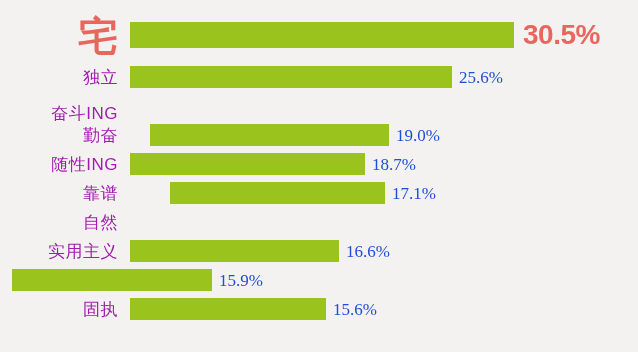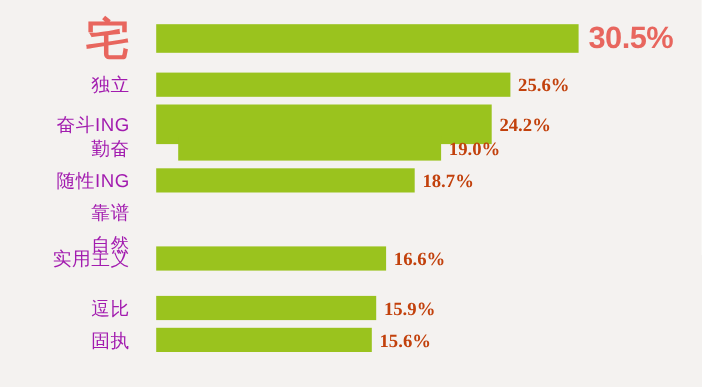--- a/index.html
+++ b/index.html
@@ -33,37 +33,37 @@
     font-size: 17px;
     line-height: 1;
     letter-spacing: 0.5px;
     white-space: nowrap;
     font-family: "Liberation Sans", "DejaVu Sans", sans-serif;
   }
   .bar-track {
     position: relative;
     flex: 1 1 auto;
     height: 100%;
-    margin-left: 24px;
+    margin-left: 12px;
     display: flex;
     align-items: center;
   }
   .bar {
     height: 100%;
     background: #9ac31e;
     flex: 0 0 auto;
   }
   .bar-value {
     margin-left: 7px;
-    color: #c2410c;
+    color: #1d4ed8;
     font-size: 17px;
     line-height: 1;
     white-space: nowrap;
     font-family: "Liberation Serif", "DejaVu Serif", serif;
-    font-weight: 700;
+    font-weight: 400;
   }
 
   
   .row.highlight {
     height: 26px;
   }
   .row.highlight .row-label {
     color: #e8665e;
     font-size: 40px;
     font-weight: 700;
@@ -102,54 +102,53 @@
       </div>
       <div class="row normal" style="top: 66px; height: 22px;">
         <div class="row-label">独立</div>
         <div class="bar-track">
           <div class="bar" style="width: 322px; background: rgb(154, 195, 30);"></div>
           <div class="bar-value">25.6%</div>
         </div>
       </div>
       <div class="row normal" style="top: 95px; height: 36px;">
         <div class="row-label">奋斗ING</div>
-        <div class="bar-track">
-          <div class="bar" style="width: 305px; background: rgb(154, 195, 30);"></div>
-          <div class="bar-value">24.2%</div>
-        </div>
       </div>
       <div class="row normal" style="top: 124px; height: 22px; gap: 20px;">
         <div class="row-label">勤奋</div>
         <div class="bar-track">
           <div class="bar" style="width: 239px; background: rgb(154, 195, 30);"></div>
           <div class="bar-value">19.0%</div>
         </div>
       </div>
       <div class="row normal" style="top: 153px; height: 22px;">
         <div class="row-label">随性ING</div>
         <div class="bar-track">
           <div class="bar" style="width: 235px; background: rgb(154, 195, 30);"></div>
           <div class="bar-value">18.7%</div>
         </div>
       </div>
       <div class="row normal" style="top: 182px; height: 22px; gap: 40px;">
         <div class="row-label">靠谱</div>
+        <div class="bar-track">
+          <div class="bar" style="width: 215px; background: rgb(154, 195, 30);"></div>
+          <div class="bar-value">17.1%</div>
+        </div>
       </div>
       <div class="row normal" style="top: 211px; height: 22px; align-items: center;">
         <div class="row-label">自然</div>
       </div>
-      <div class="row normal" style="top: 224px; height: 22px;">
+      <div class="row normal" style="top: 240px; height: 22px;">
         <div class="row-label">实用主义</div>
         <div class="bar-track">
           <div class="bar" style="width: 209px; background: rgb(154, 195, 30);"></div>
           <div class="bar-value">16.6%</div>
         </div>
       </div>
       <div class="row normal" style="top: 269px; height: 22px;">
-        <div class="row-label">逗比</div>
         <div class="bar-track">
           <div class="bar" style="width: 200px; background: rgb(154, 195, 30);"></div>
           <div class="bar-value">15.9%</div>
         </div>
       </div>
       <div class="row normal" style="top: 298px; height: 22px;">
         <div class="row-label">固执</div>
         <div class="bar-track">
           <div class="bar" style="width: 196px; background: rgb(154, 195, 30);"></div>
           <div class="bar-value">15.6%</div>

